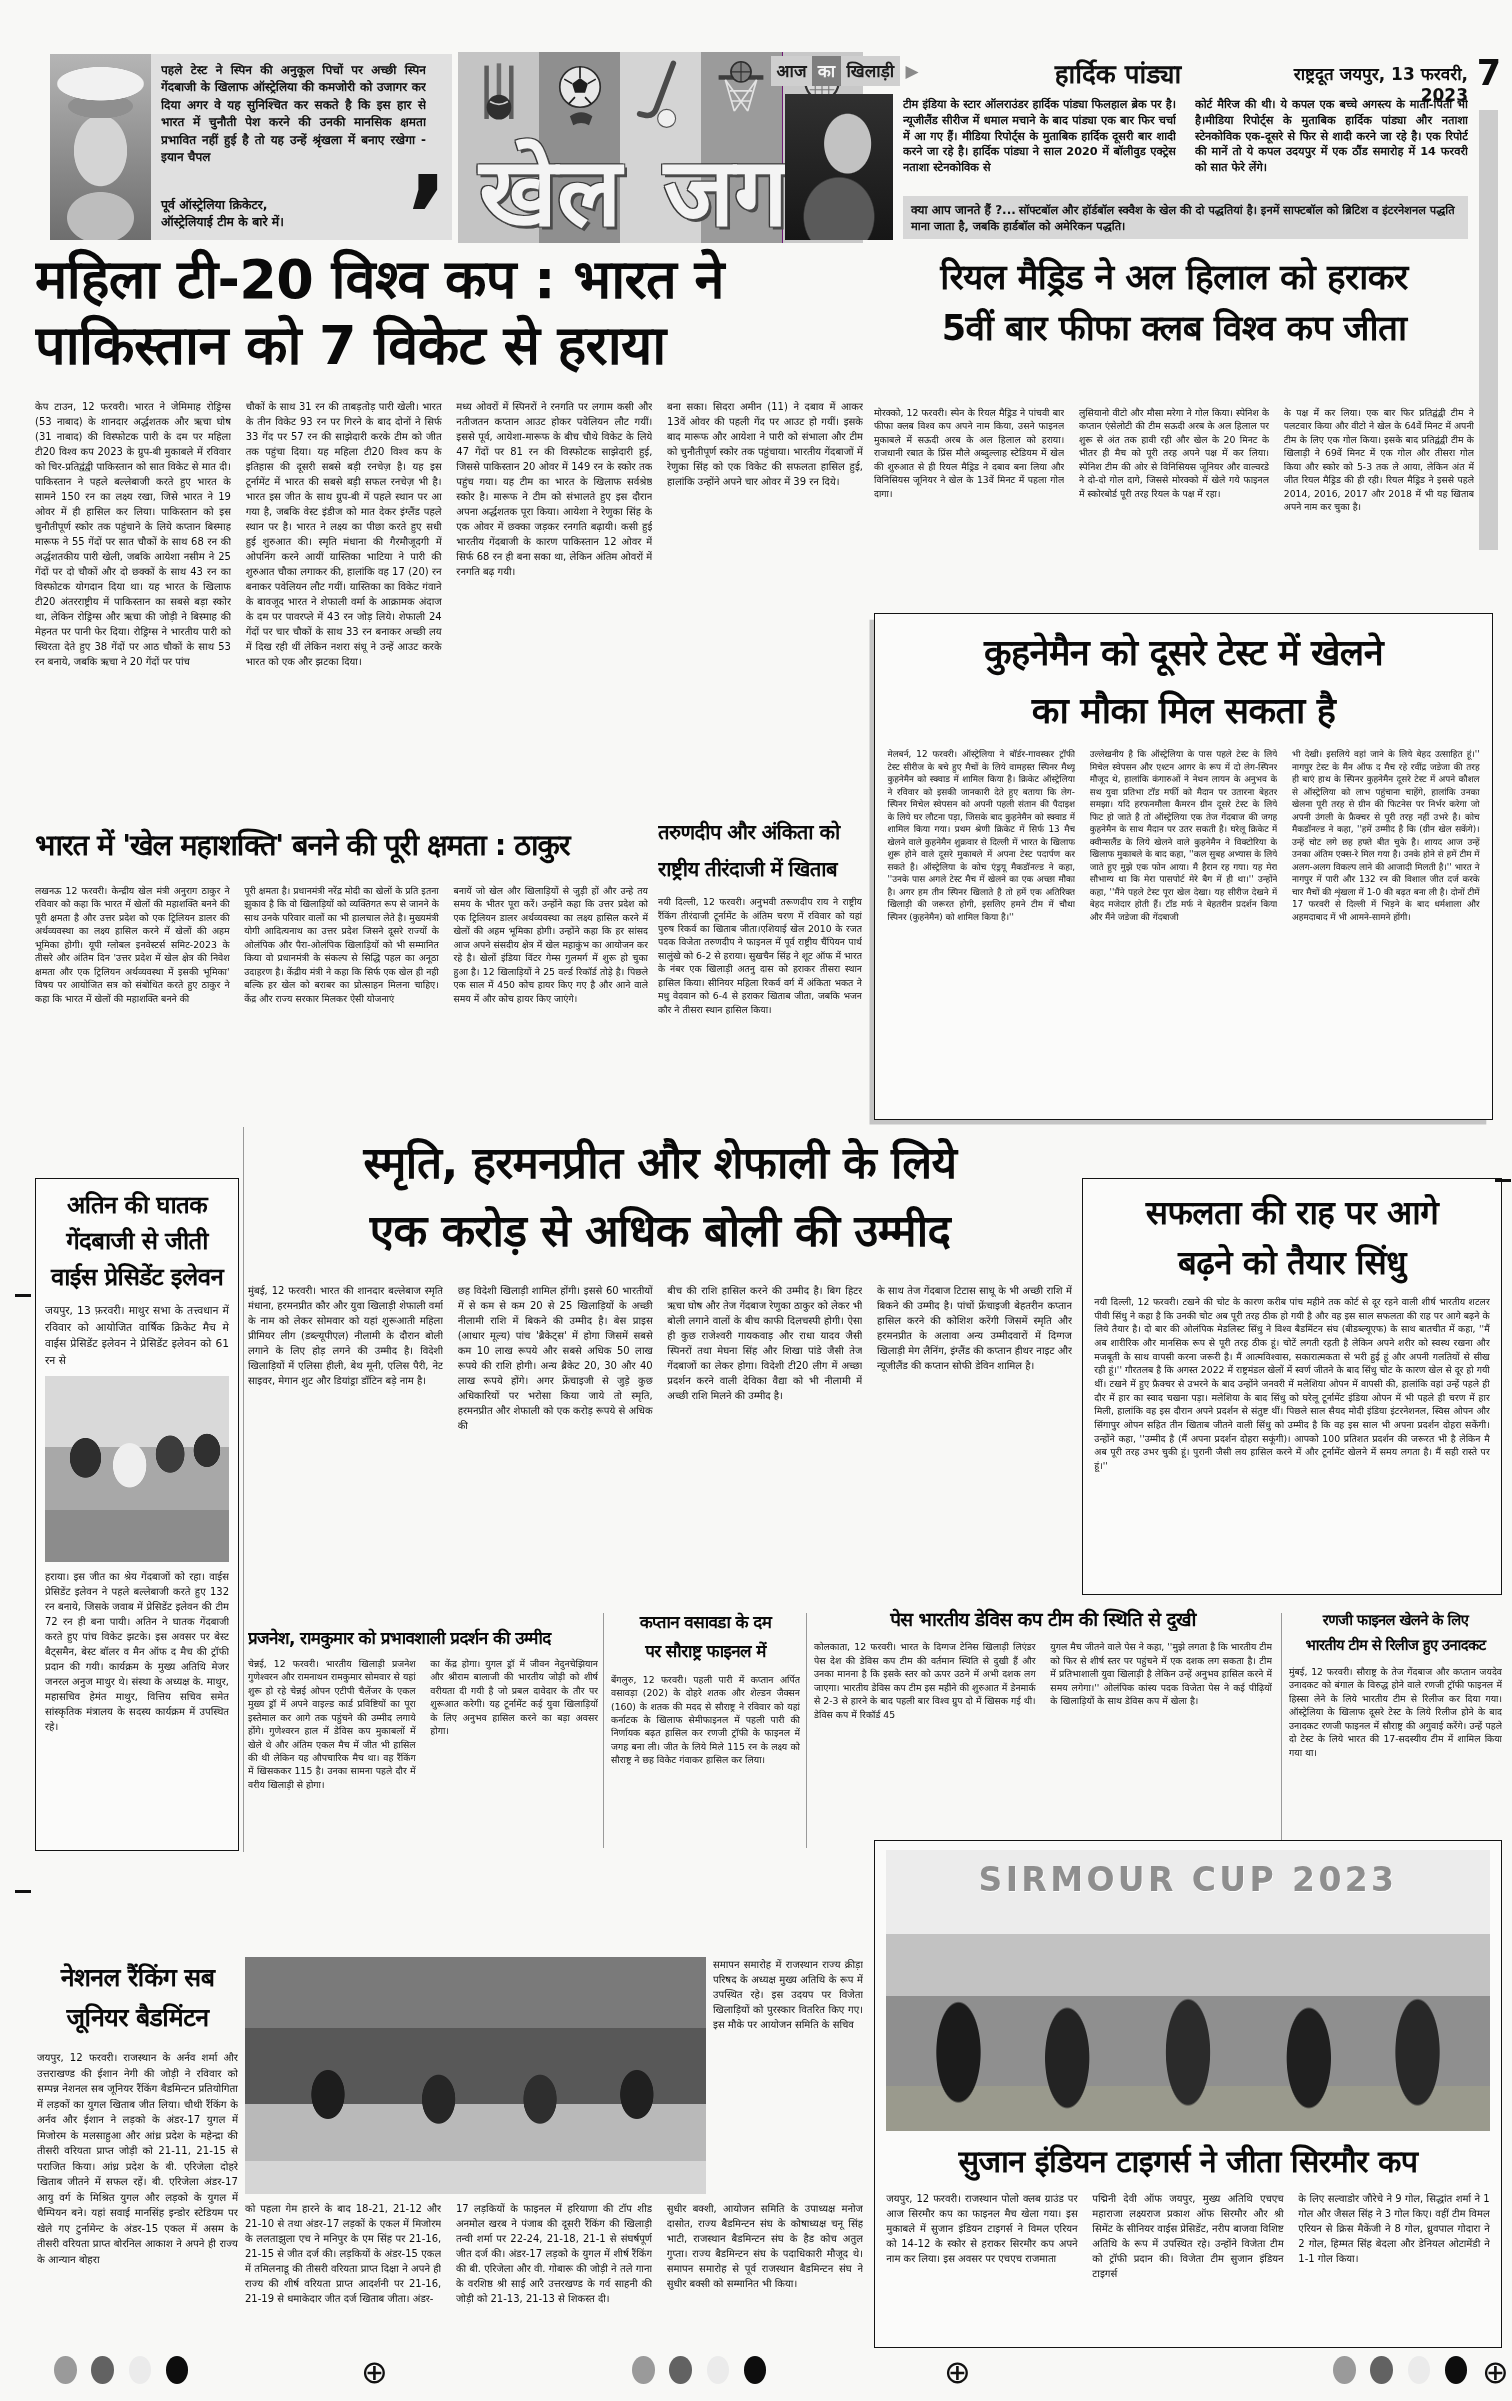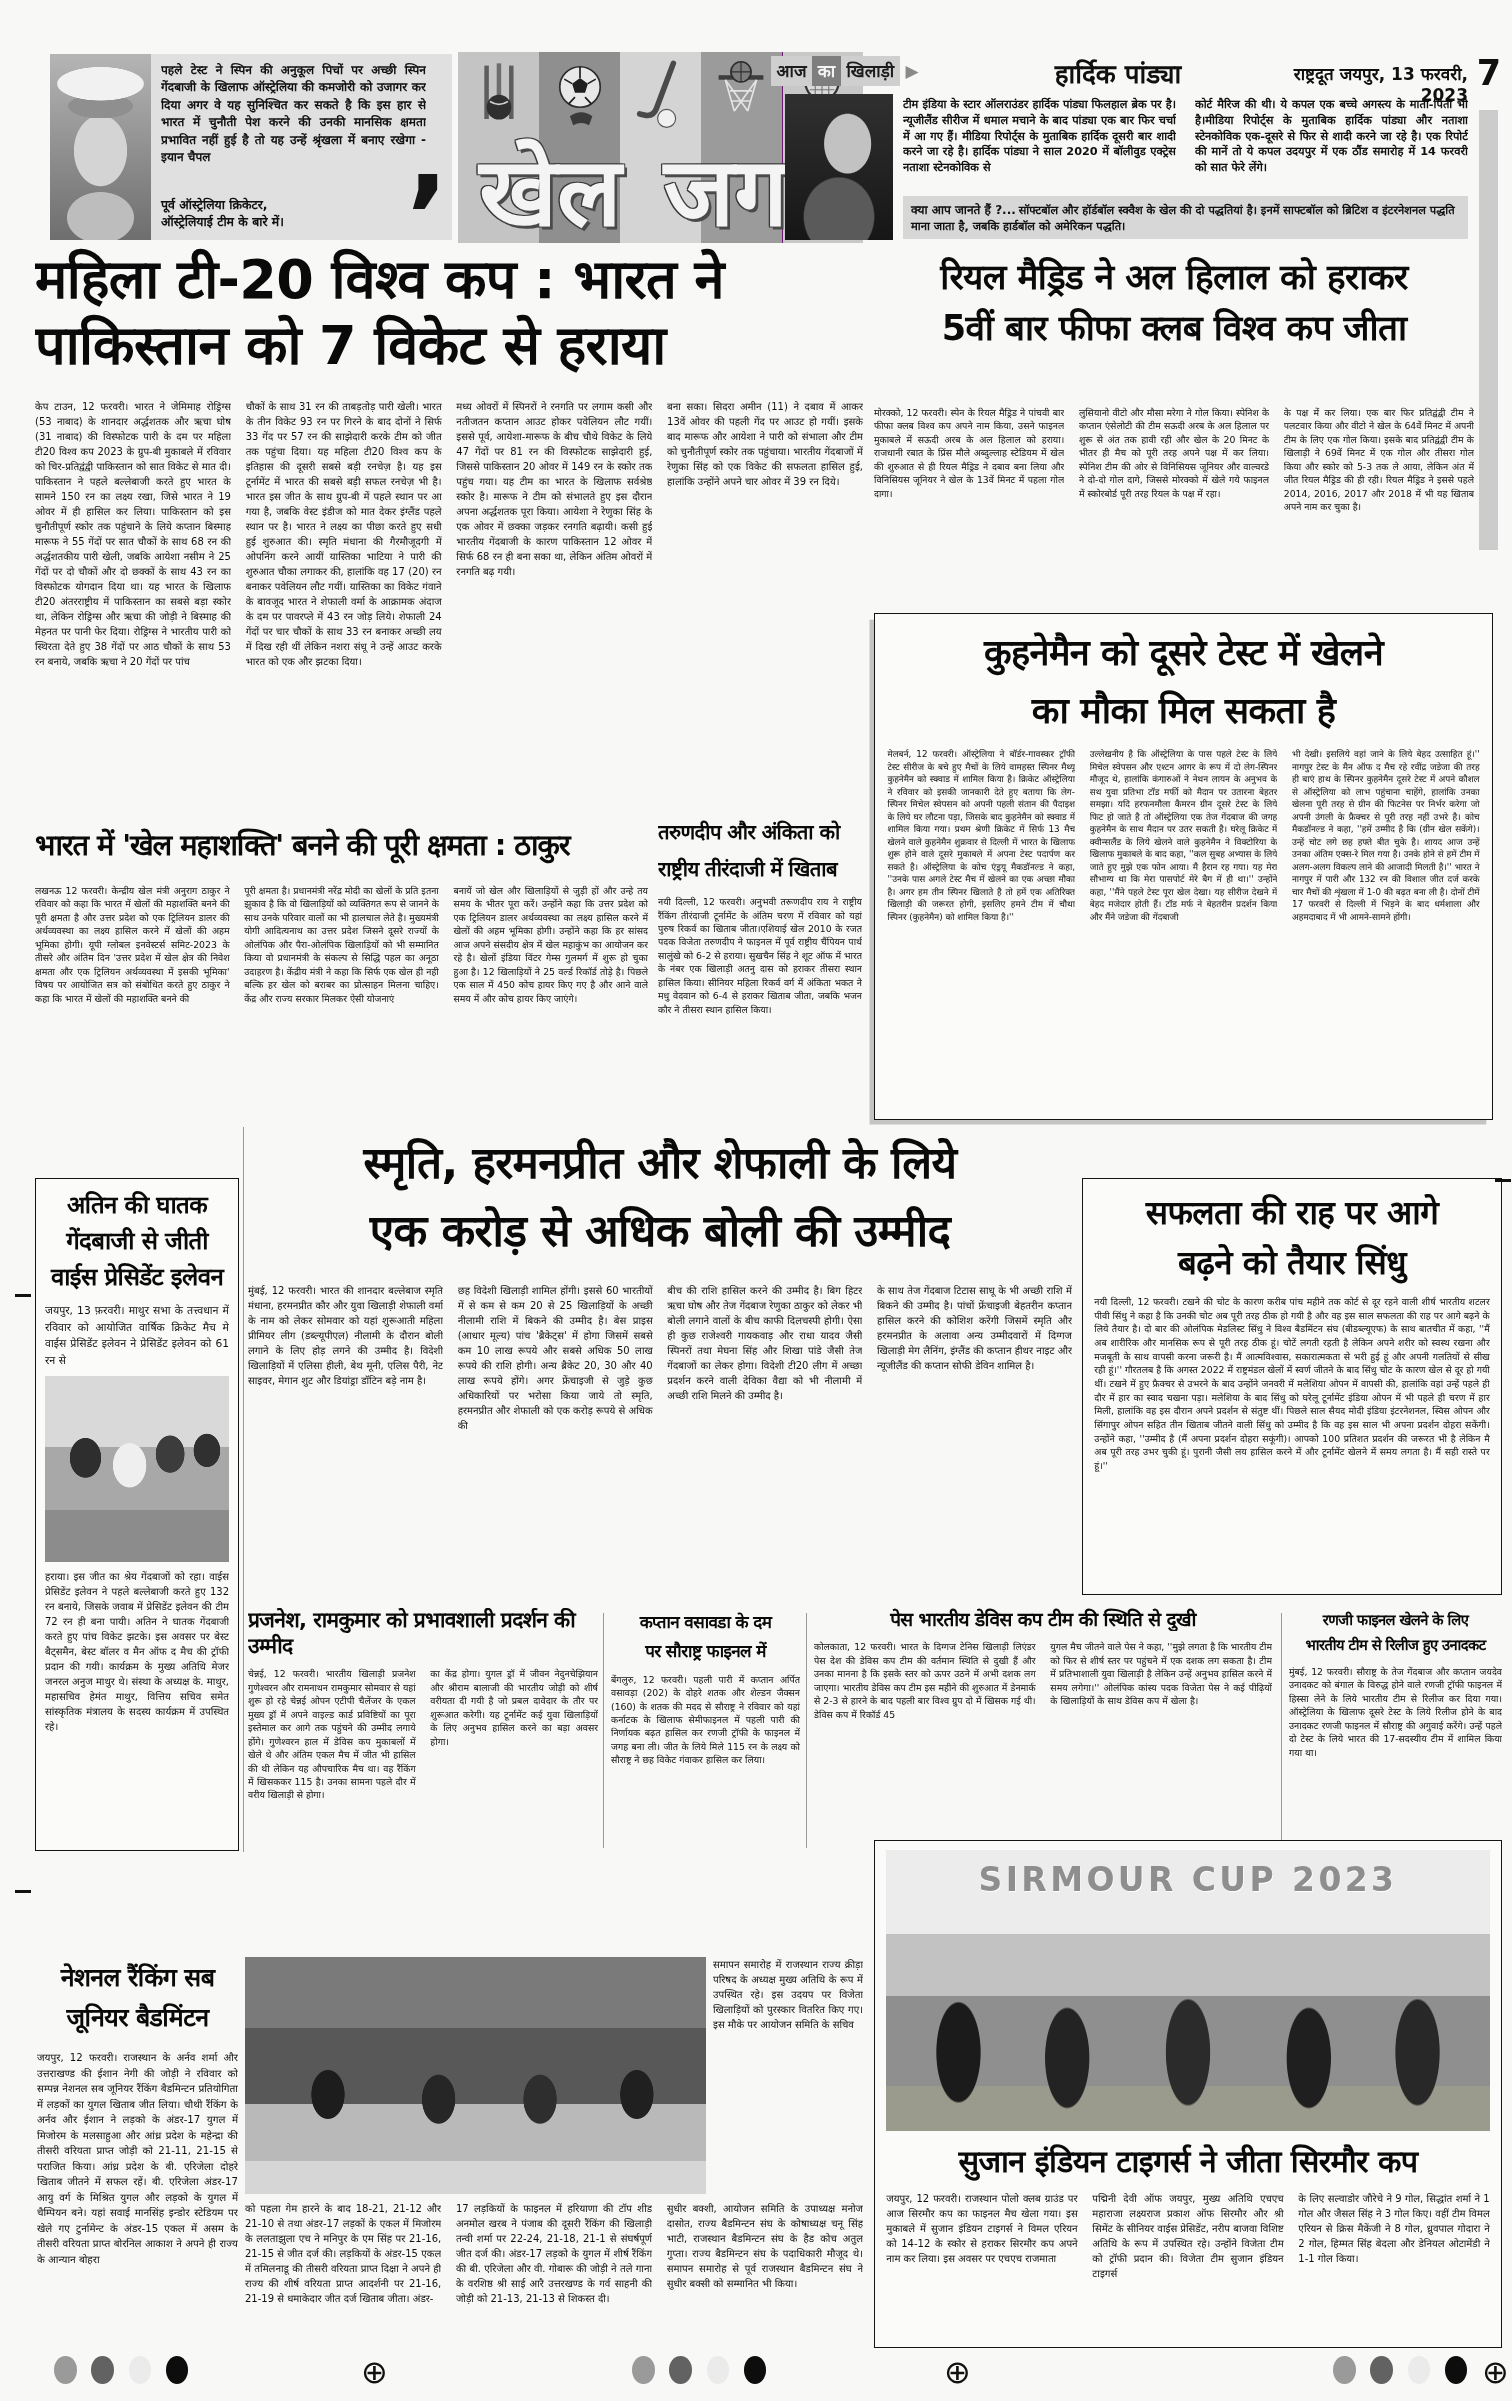--- a/index.html
+++ b/index.html
@@ -212,21 +212,21 @@
 
   <div class="abs" style="left:1082px;top:1178px;width:420px;height:417px;border:1.7px solid #141414;box-sizing:border-box;padding:9px 11.3px;background:#fbfbfa;">
     <div class="hl ctr" style="font-size:33px;line-height:1.5;">
       <div>सफलता की राह पर आगे</div>
       <div>बढ़ने को तैयार सिंधु</div>
     </div>
     <div class="just" style="margin-top:8px;font-size:9.3px;line-height:1.47;height:280px;overflow:hidden;">नयी दिल्ली, 12 फरवरी। टखने की चोट के कारण करीब पांच महीने तक कोर्ट से दूर रहने वाली शीर्ष भारतीय शटलर पीवी सिंधु ने कहा है कि उनकी चोट अब पूरी तरह ठीक हो गयी है और वह इस साल सफलता की राह पर आगे बढ़ने के लिये तैयार है। दो बार की ओलंपिक मेडलिस्ट सिंधु ने विश्व बैडमिंटन संघ (बीडब्ल्यूएफ) के साथ बातचीत में कहा, ''मैं अब शारीरिक और मानसिक रूप से पूरी तरह ठीक हूं। चोटें लगती रहती है लेकिन अपने शरीर को स्वस्थ रखना और मजबूती के साथ वापसी करना जरूरी है। मैं आत्मविश्वास, सकारात्मकता से भरी हुई हूं और अपनी गलतियों से सीख रही हूं।'' गौरतलब है कि अगस्त 2022 में राष्ट्रमंडल खेलों में स्वर्ण जीतने के बाद सिंधु चोट के कारण खेल से दूर हो गयी थीं। टखने में हुए फ्रैक्चर से उभरने के बाद उन्होंने जनवरी में मलेशिया ओपन में वापसी की, हालांकि वहां उन्हें पहले ही दौर में हार का स्वाद चखना पड़ा। मलेशिया के बाद सिंधु को घरेलू टूर्नामेंट इंडिया ओपन में भी पहले ही चरण में हार मिली, हालांकि वह इस दौरान अपने प्रदर्शन से संतुष्ट थीं। पिछले साल सैयद मोदी इंडिया इंटरनेशनल, स्विस ओपन और सिंगापुर ओपन सहित तीन खिताब जीतने वाली सिंधु को उम्मीद है कि वह इस साल भी अपना प्रदर्शन दोहरा सकेंगी।उन्होंने कहा, ''उम्मीद है (मैं अपना प्रदर्शन दोहरा सकूंगी)। आपको 100 प्रतिशत प्रदर्शन की जरूरत भी है लेकिन मै अब पूरी तरह उभर चुकी हूं। पुरानी जैसी लय हासिल करने में और टूर्नामेंट खेलने में समय लगता है। मैं सही रास्ते पर हूं।''</div>
   </div>
 
   <div class="abs" style="left:248px;top:1608px;width:350px;height:244px;">
-    <div class="hl" style="font-size:21px;">प्रजनेश, रामकुमार को प्रभावशाली प्रदर्शन की उम्मीद</div>
+    <div class="hl" style="font-size:17px;margin-top:20px;">प्रजनेश, रामकुमार को प्रभावशाली प्रदर्शन की उम्मीद</div>
     <div class="cols" style="height:209px;margin-top:8px;">
       <div class="c just body-sm">चेन्नई, 12 फरवरी। भारतीय खिलाड़ी प्रजनेश गुणेश्वरन और रामनाथन रामकुमार सोमवार से यहां शुरू हो रहे चेन्नई ओपन एटीपी चैलेंजर के एकल मुख्य ड्रॉ में अपने वाइल्ड कार्ड प्रविष्टियों का पूरा इस्तेमाल कर आगे तक पहुंचने की उम्मीद लगाये होंगे। गुणेश्वरन हाल में डेविस कप मुकाबलों में खेले थे और अंतिम एकल मैच में जीत भी हासिल की थी लेकिन यह औपचारिक मैच था। वह रैंकिंग में खिसककर 115 है। उनका सामना पहले दौर में वरीय खिलाड़ी से होगा।</div>
       <div class="c just body-sm">का केंद्र होगा। युगल ड्रॉ में जीवन नेदुनचेझियान और श्रीराम बालाजी की भारतीय जोड़ी को शीर्ष वरीयता दी गयी है जो प्रबल दावेदार के तौर पर शुरूआत करेगी। यह टूर्नामेंट कई युवा खिलाड़ियों के लिए अनुभव हासिल करने का बड़ा अवसर होगा।</div>
     </div>
   </div>
   <div class="abs vrule" style="left:603px;top:1613px;height:235px;width:0.6px;"></div>
   <div class="abs" style="left:611px;top:1608px;width:189px;height:244px;">
     <div class="hl ctr" style="font-size:17px;line-height:1.7;">
       <div>कप्तान वसावडा के दम</div>
       <div>पर सौराष्ट्र फाइनल में</div>

